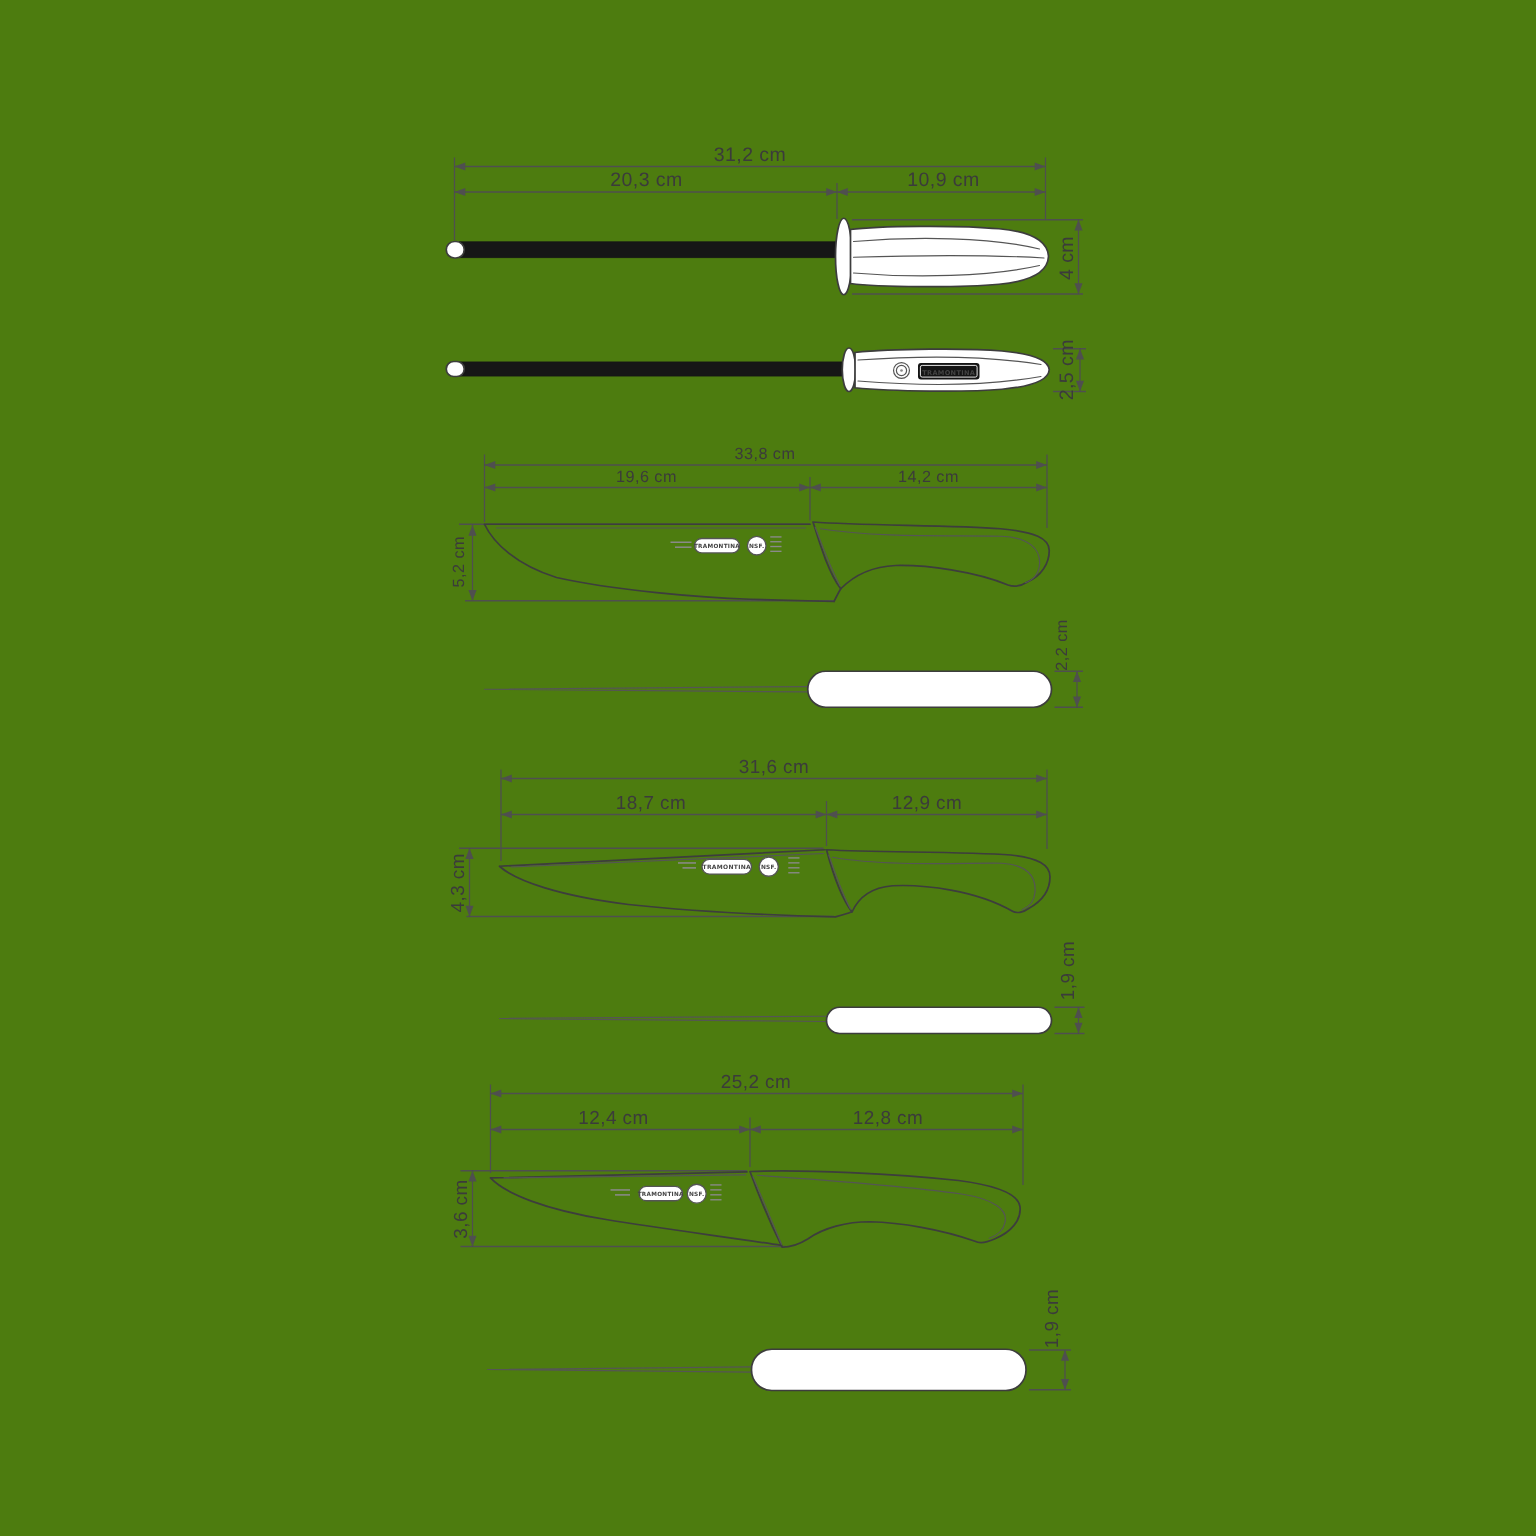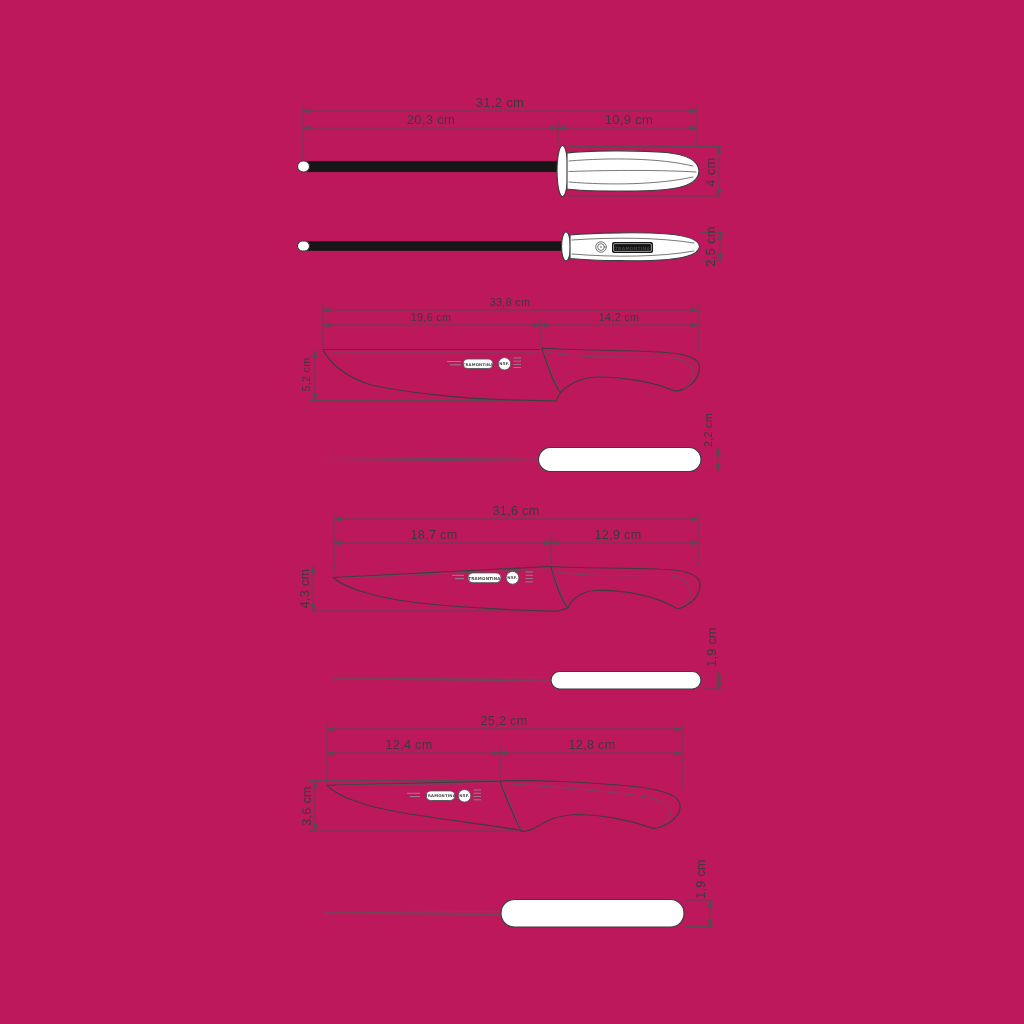--- a/index.html
+++ b/index.html
@@ -1,16 +1,16 @@
 <!DOCTYPE html>
 <html><head>
 <meta charset="utf-8">
 <style>
   html,body{margin:0;padding:0;background:#ffffff;}
-  .canvas{position:relative;width:1024px;height:1024px;background:#be185d;overflow:hidden;}
+  .canvas{position:relative;width:1024px;height:1024px;background:#4d7c0f;overflow:hidden;}
   svg{display:block;}
   .lbl{font-family:"Liberation Sans",sans-serif;fill:#3b3b3b;letter-spacing:.3px;}
   .lblA{font-size:13px;}
   .lblB{font-size:10.8px;}
   .lblC{font-size:12.6px;}
   .lblD{font-size:12.6px;}
   .out{fill:none;stroke:#3d3d3d;stroke-width:1.15;stroke-linecap:round;stroke-linejoin:round;}
   .inr{fill:none;stroke:#555;stroke-width:.8;stroke-linecap:round;}
   .ext{fill:none;stroke:#4f4f4f;stroke-width:.85;}
   .dim{fill:none;stroke:#4f4f4f;stroke-width:.85;marker-start:url(#arr);marker-end:url(#arr);}

